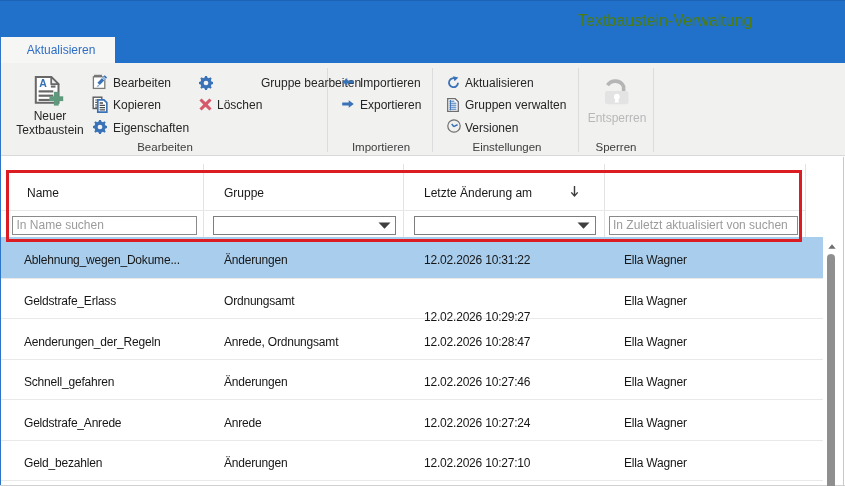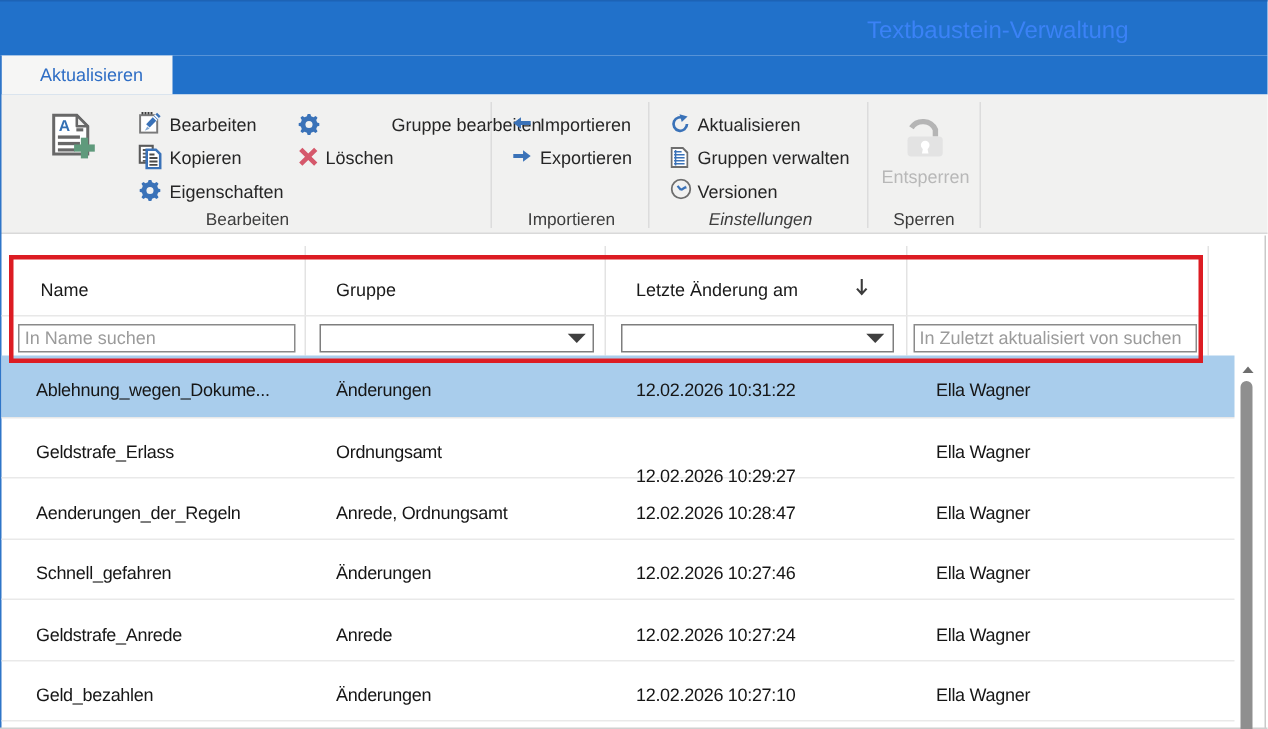--- a/index.html
+++ b/index.html
@@ -13,21 +13,21 @@
   .ph{font-size:12px;line-height:17px;color:#9b9b9b;white-space:nowrap;}
   .vline{width:1px;background:#dcdcdc;}
   svg{display:block;}
   .hsep{height:1px;background:#e9e9e9;}
 </style>
 </head>
 <body>
 <div id="stage">
 
   <div class="abs" style="left:0;top:0;width:845px;height:37px;background:#2171ca;border-top:1px solid #1d63b5;box-sizing:border-box;"></div>
-  <div class="abs" style="left:578px;top:11px;font-size:16px;line-height:19px;color:#3b82f6;white-space:nowrap;">Textbaustein-Verwaltung</div>
+  <div class="abs" style="left:578px;top:11px;font-size:16px;line-height:19px;color:#4d7c0f;white-space:nowrap;">Textbaustein-Verwaltung</div>
 
   <div class="abs" style="left:0;top:37px;width:845px;height:26px;background:#2171ca;"></div>
   <div class="abs" style="left:1px;top:37px;width:114px;height:26px;background:#f6f6f5;"></div>
   <div class="abs" style="left:4px;top:43px;width:114px;text-align:center;font-size:12px;line-height:14px;color:#2f6ec5;">Aktualisieren</div>
 
   <div class="abs" style="left:0;top:63px;width:845px;height:93px;background:#f1f1f0;border-bottom:1px solid #d9d9d9;box-sizing:border-box;"></div>
 
   <div class="abs" style="left:0;top:37px;width:1px;height:449px;background:#2e75c8;"></div>
 
   <div class="abs" style="left:843px;top:157px;width:1px;height:329px;background:#c9c9c9;"></div>
@@ -45,20 +45,21 @@
       <path d="M17.2 2.9 L17.2 10.2 L24.5 10.2 Z" fill="#f1f1f0" stroke="#686868" stroke-width="1.7" stroke-linejoin="round"></path>
       <text x="5.2" y="13.2" font-family="Liberation Sans" font-size="10.5" font-weight="bold" fill="#3470b3">A</text>
       <rect x="16.9" y="11.5" width="4.6" height="2.1" fill="#686868"></rect>
       <rect x="4.6" y="16.3" width="14.7" height="2.2" fill="#686868"></rect>
       <rect x="4.6" y="20.6" width="14.7" height="2.2" fill="#686868"></rect>
       <rect x="4.6" y="24.9" width="11.3" height="2.1" fill="#686868"></rect>
       <rect x="15.4" y="22.3" width="13.8" height="4.8" fill="#5f9a7c"></rect>
       <rect x="19.9" y="17.8" width="4.8" height="13.8" fill="#5f9a7c"></rect>
     </svg>
   </div>
+  <div class="abs t12" style="left:4px;top:108.5px;width:92px;text-align:center;">Neuer<br>Textbaustein</div>
 
   <div class="abs" style="left:92px;top:74px;width:16px;height:16px;">
     <svg width="16" height="16" viewBox="0 0 16 16">
       <rect x="1.4" y="2.8" width="11.4" height="11.6" fill="#ffffff" stroke="#7a7a7a" stroke-width="1.3"></rect>
       <path d="M3 0.7 V2.4 M5 0.7 V2.4 M7 0.7 V2.4 M9 0.7 V2.4" stroke="#3d3d3d" stroke-width="1.3"></path>
       <path d="M13.9 2.3 L6.6 9.9" stroke="#3a72b8" stroke-width="3.3"></path>
       <path d="M11.1 2.6 L13.7 5.2" stroke="#ffffff" stroke-width="1"></path>
       <path d="M10.1 3.7 L12.7 6.3" stroke="#ffffff" stroke-width="1"></path>
       <path d="M6.2 10.4 L4.5 13.2 L7.7 11.9 Z" fill="#85a9d2"></path>
     </svg>
@@ -143,21 +144,21 @@
       <path d="M5.6 10.2 A9.2 9.2 0 0 1 21.6 11.4 L21.6 16" fill="none" stroke="#b5b5b5" stroke-width="3.6"></path>
       <rect x="3" y="16" width="23.5" height="13.3" rx="2.5" fill="#e3e3e3"></rect>
       <circle cx="14.8" cy="21.7" r="2.9" fill="#ffffff"></circle>
       <path d="M13.6 22.7 L16 22.7 L17 27.4 L12.6 27.4 Z" fill="#ffffff"></path>
     </svg>
   </div>
   <div class="abs t12" style="left:584px;top:110.5px;width:66px;text-align:center;color:#b8b8b8;">Entsperren</div>
 
   <div class="abs lbl" style="left:115px;top:141px;width:100px;">Bearbeiten</div>
   <div class="abs lbl" style="left:331px;top:141px;width:100px;">Importieren</div>
-  <div class="abs lbl" style="left:457px;top:141px;width:100px;font-style:italic;">Einstellungen</div>
+  <div class="abs lbl" style="left:457px;top:141px;width:100px;">Einstellungen</div>
   <div class="abs lbl" style="left:566px;top:141px;width:100px;">Sperren</div>
 
   <div class="abs" style="left:203px;top:164px;width:1px;height:73px;background:#e3e3e3;"></div>
   <div class="abs" style="left:403px;top:164px;width:1px;height:73px;background:#e3e3e3;"></div>
   <div class="abs" style="left:604px;top:164px;width:1px;height:73px;background:#e3e3e3;"></div>
   <div class="abs" style="left:805px;top:164px;width:1px;height:73px;background:#e3e3e3;"></div>
 
   <div class="abs" style="left:1px;top:210px;width:804px;height:1px;background:#e8e8e8;"></div>
 
   <div class="abs hdrtxt" style="left:27px;top:186px;">Name</div>

